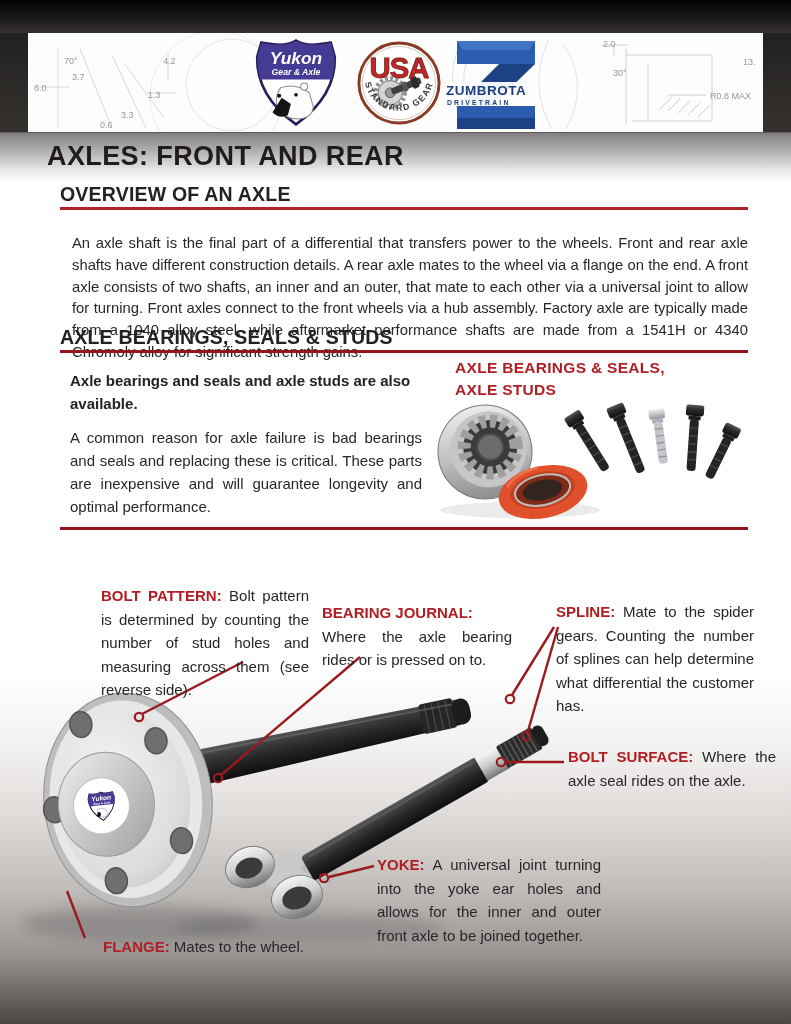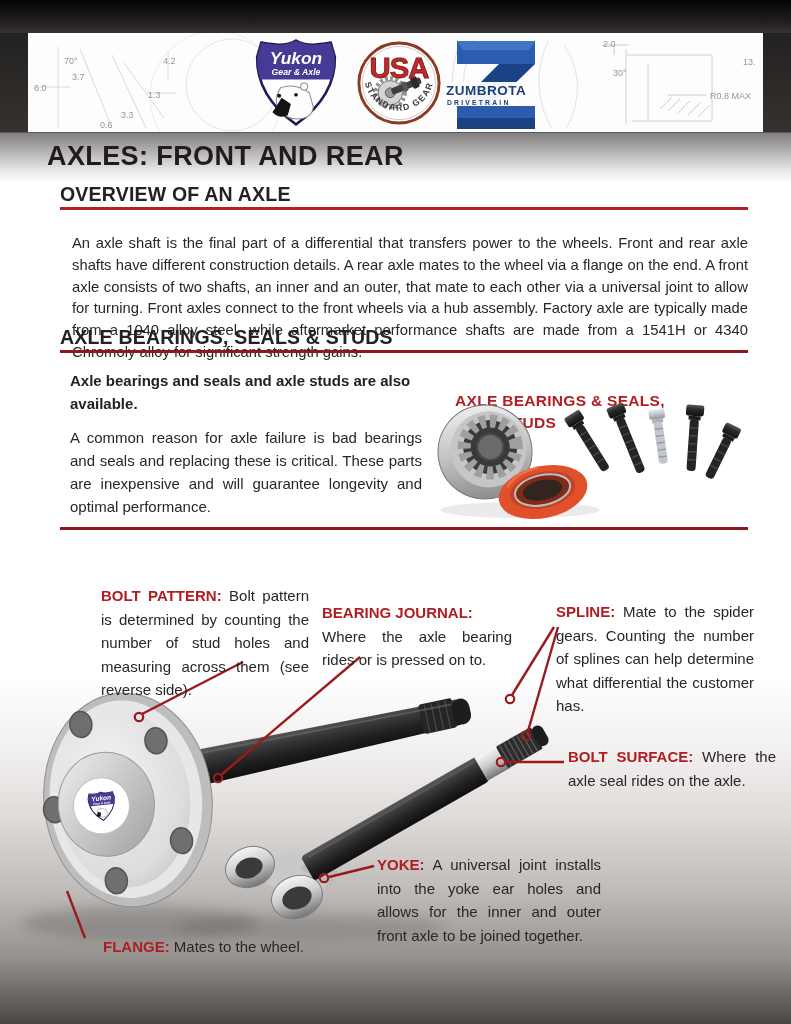--- a/index.html
+++ b/index.html
@@ -20,21 +20,21 @@
   .h2{font-size:19.5px;font-weight:bold;color:#252122;letter-spacing:.2px;}
   .rule{height:2.5px;}
   .body-text{font-size:14.8px;line-height:21.8px;color:#2a2627;text-align:justify;}
   #overview-heading{left:60px;top:183px;}
   #rule-overview{left:60px;top:207px;width:688px;background:#b02025;}
   #overview-body{left:72px;top:217px;width:676px;margin-top:16px;}
   #bearings-heading{left:60px;top:326px;}
   #rule-bearings{left:60px;top:350px;width:688px;background:#8e181c;}
   #bearings-intro{left:70px;top:369px;width:352px;font-size:15px;font-weight:bold;line-height:23px;color:#252122;}
   #bearings-body{left:70px;top:426px;width:352px;font-size:15px;line-height:23px;}
-  .caption-red{font-size:15.5px;font-weight:bold;color:#b01d22;letter-spacing:.3px;line-height:22px;margin-top:33px;}
+  .caption-red{font-size:15.5px;font-weight:bold;color:#b01d22;letter-spacing:.3px;line-height:22px;}
   #parts-caption{left:455px;top:357px;}
   #rule-anatomy{left:60px;top:527px;width:688px;background:#8e181c;}
   #anatomy-heading{left:60px;top:541px;}
   
   .callout{font-size:15px;line-height:23.5px;color:#2a2627;text-align:justify;z-index:3;}
   .callout .term{color:#b01d22;font-weight:bold;}
   .callout .term.block{display:block;text-align:left;}
   #co-bolt{left:101px;top:584px;width:208px;}
   #co-journal{left:322px;top:601px;width:190px;}
   #co-spline{left:556px;top:600px;width:198px;}
@@ -339,20 +339,20 @@
   <div class="abs callout" id="co-spline">
     <span class="term">SPLINE:</span>
     <span>Mate to the spider gears. Counting the number of splines can help determine what differential the customer has.</span>
   </div>
   <div class="abs callout" id="co-seal">
     <span class="term">BOLT SURFACE:</span>
     <span>Where the axle seal rides on the axle.</span>
   </div>
   <div class="abs callout" id="co-yoke">
     <span class="term">YOKE:</span>
-    <span>A universal joint installs into the yoke ear holes and allows for the inner and outer front axle to be joined together.</span>
+    <span>A universal joint turning into the yoke ear holes and allows for the inner and outer front axle to be joined together.</span>
   </div>
   <div class="abs callout" id="co-flange">
     <span class="term">FLANGE:</span>
     <span>Mates to the wheel.</span>
   </div>
 
 </div>
 
 </body></html>

